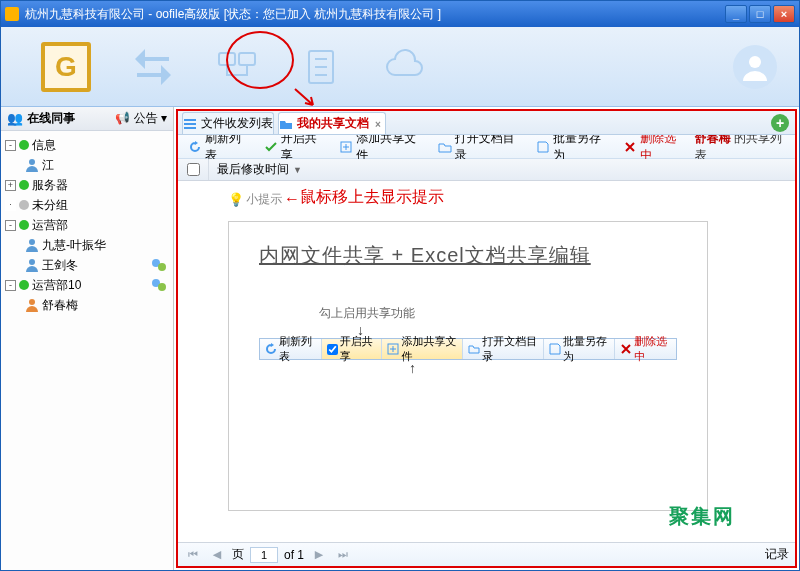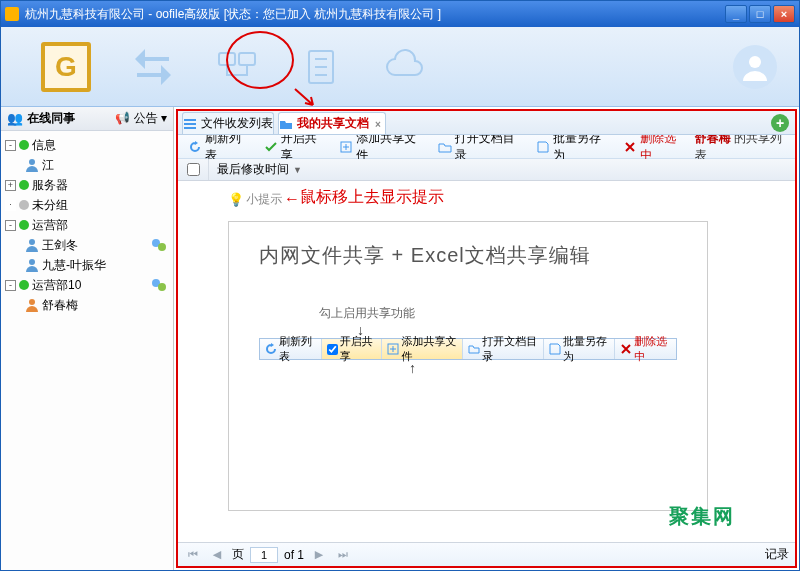--- a/index.html
+++ b/index.html
@@ -59,21 +59,21 @@
 .gh-col { padding:0 8px; border-left:1px solid #d6dde6; height:100%; display:flex; align-items:center; }
 .gh-name { flex:1; } .gh-size{ width:100px; } .gh-time{ width:160px; }
 .gh-time .sorticon{ margin-left:4px; font-size:9px; color:#666; }
 
 .canvas { flex:1; position:relative; background:#fff; }
 .tip { position:absolute; left:50px; top:10px; font-size:12px; color:#888; display:flex; align-items:center; gap:2px; }
 .tip .ticon{ font-size:13px; }
 .tipred { position:absolute; left:106px; top:6px; color:#d00; font-size:16px; }
 
 .innerbox { position:absolute; left:50px; top:40px; width:480px; height:290px; border:1px solid #ccc; padding:20px 30px; }
-.ibtitle { font-size:20px; color:#555; letter-spacing:1px; }
+.ibtitle { font-size:20px; color:#555; letter-spacing:1px;text-decoration:underline; }
 .caption1 { font-size:12px; color:#666; margin-top:36px; margin-left:60px; }
 .arrowdown { font-size:14px; color:#333; margin-left:98px; }
 .mini-tb { margin-top:0; border:1px solid #a7c4e4; display:flex; height:22px; width:fit-content; }
 .mini-tb .mbtn { display:flex; align-items:center; gap:2px; padding:0 5px; font-size:11px; border-right:1px solid #c9dbee; background:linear-gradient(#fbfdff,#e7f0fa); }
 .mini-tb .mbtn.hl { background:linear-gradient(#fff7dd,#ffe9a8); }
 .mini-tb .mbtn .mi{ width:12px; height:12px; }
 .mini-tb .mbtn.del{ color:#c00; border-right:none; }
 .arrowup { font-size:14px; color:#333; margin-left:150px; }
 .caption2 { font-size:12px; color:#666; margin-left:112px; }
 
@@ -172,32 +172,32 @@
         <div class="tnode">
             <span class="tw">-</span>
             <span class="dot green"></span>
             <span>运营部</span>
           </div>
         <div class="tnode child">
             <svg class="uicon" viewBox="0 0 14 14">
               <circle cx="7" cy="4" r="3" fill="#5b9bd5"></circle>
               <path d="M1 14a6 6 0 0 1 12 0Z" fill="#5b9bd5"></path>
             </svg>
+            <span>九慧-叶振华</span>
+          </div>
+        <div class="tnode child">
+            <svg class="uicon" viewBox="0 0 14 14">
+              <circle cx="7" cy="4" r="3" fill="#5b9bd5"></circle>
+              <path d="M1 14a6 6 0 0 1 12 0Z" fill="#5b9bd5"></path>
+            </svg>
             <span>王剑冬</span>
             <svg class="statusicon" viewBox="0 0 16 14">
               <circle cx="5" cy="5" r="4" fill="#6ab0f3"></circle>
               <circle cx="11" cy="9" r="4" fill="#8bc34a"></circle>
             </svg>
-          </div>
-        <div class="tnode child">
-            <svg class="uicon" viewBox="0 0 14 14">
-              <circle cx="7" cy="4" r="3" fill="#5b9bd5"></circle>
-              <path d="M1 14a6 6 0 0 1 12 0Z" fill="#5b9bd5"></path>
-            </svg>
-            <span>九慧-叶振华</span>
           </div>
         <div class="tnode">
             <span class="tw">-</span>
             <span class="dot green"></span>
             <span>运营部10</span>
             <svg class="statusicon" viewBox="0 0 16 14">
               <circle cx="5" cy="5" r="4" fill="#6ab0f3"></circle>
               <circle cx="11" cy="9" r="4" fill="#8bc34a"></circle>
             </svg>
           </div>

